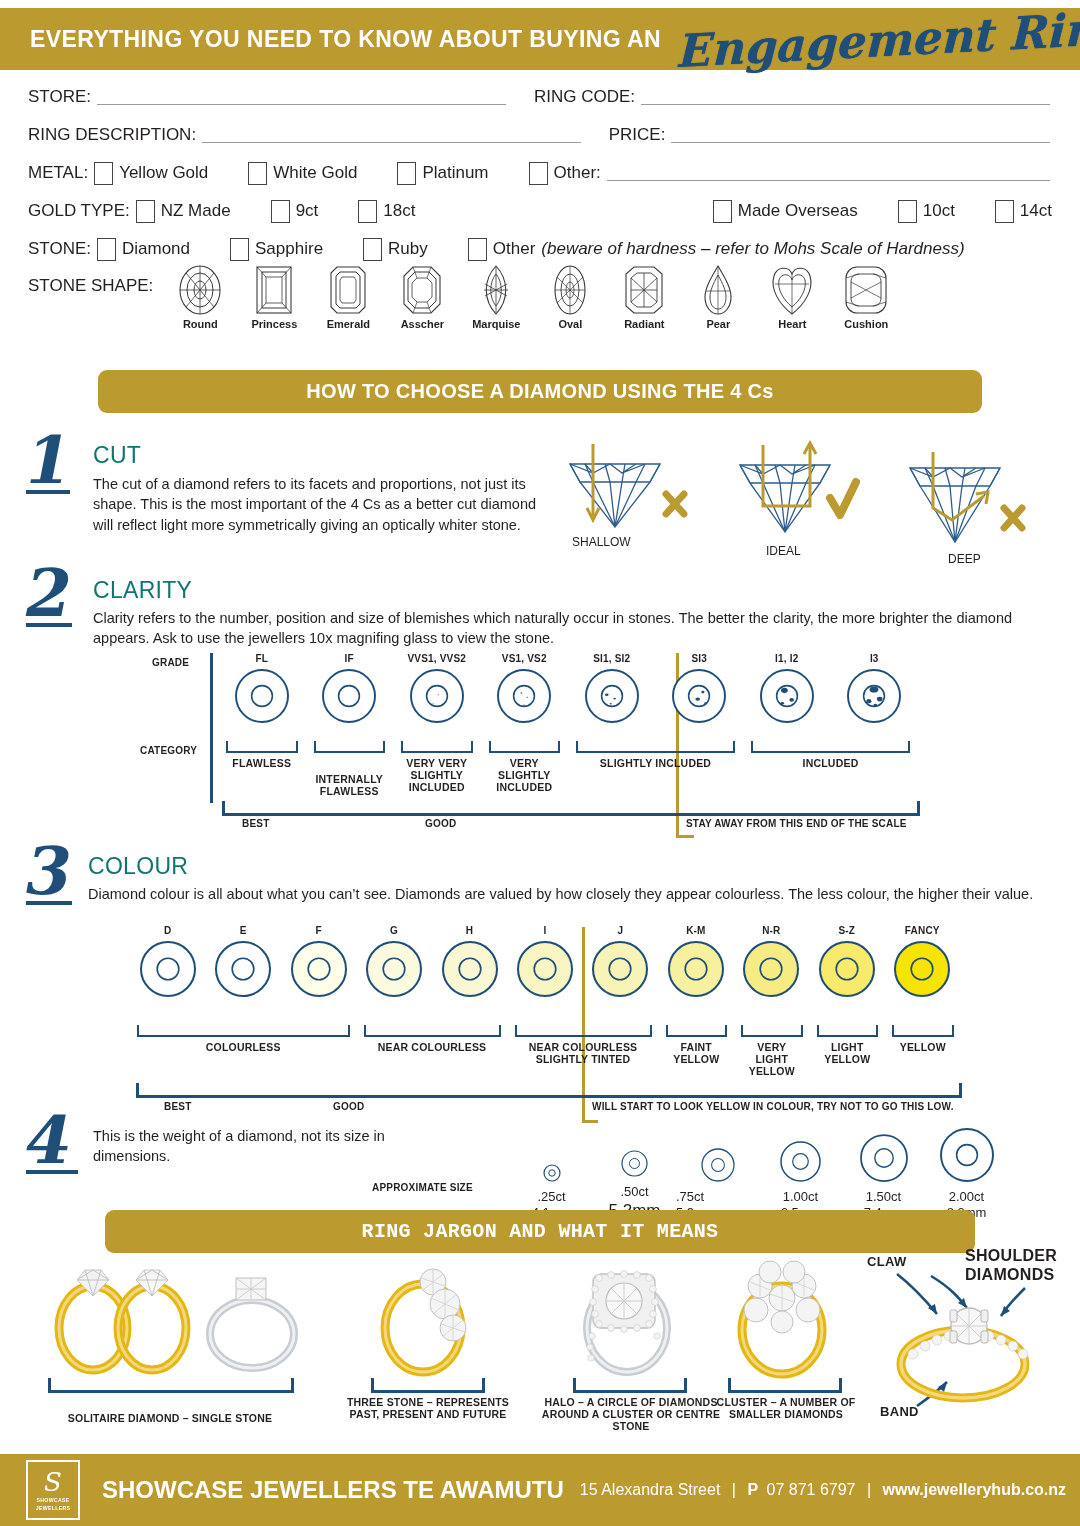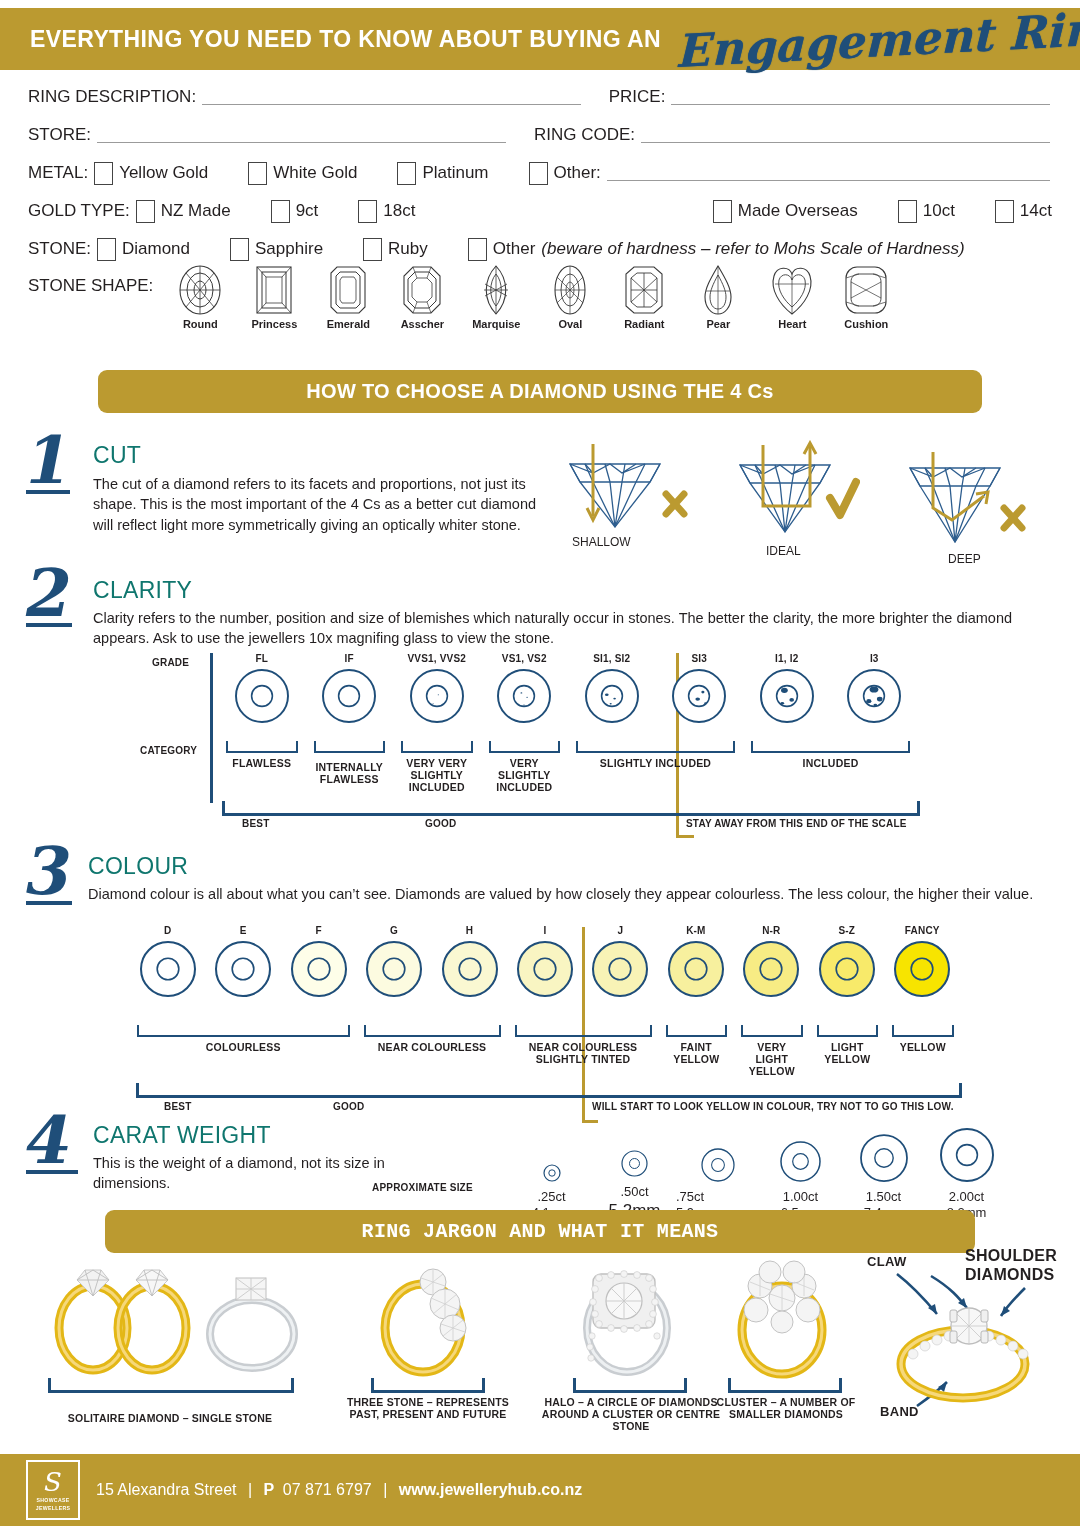--- a/index.html
+++ b/index.html
@@ -94,32 +94,32 @@
 <div class="page">
 
   <div class="header">
     <span class="header-title">EVERYTHING YOU NEED TO KNOW ABOUT BUYING AN</span>
     <span class="header-script">Engagement Ring</span>
   </div>
 
   <div class="form">
 
     <div class="frow">
+      <span class="lbl">STORE:</span>
+      <span class="rule"></span>
+      <span style="width:26px;flex:none"></span>
+      <span class="lbl">RING CODE:</span>
+      <span class="rule"></span>
+    </div>
+
+    <div class="frow">
       <span class="lbl">RING DESCRIPTION:</span>
       <span class="rule"></span>
       <span style="width:26px;flex:none"></span>
       <span class="lbl">PRICE:</span>
-      <span class="rule"></span>
-    </div>
-
-    <div class="frow">
-      <span class="lbl">STORE:</span>
-      <span class="rule"></span>
-      <span style="width:26px;flex:none"></span>
-      <span class="lbl">RING CODE:</span>
       <span class="rule"></span>
     </div>
 
     <div class="frow">
       <span class="lbl">METAL:</span>
       <span class="opt">
         <span class="cbx"></span>
         <span>Yellow Gold</span>
       </span>
       <span class="gap"></span>
@@ -483,21 +483,21 @@
             </div>
           </div>
         </div>
       <div id="clarity-cats" style="position:absolute;left:218px;top:88px;width:700px;">
           <div style="position: absolute; left: 8px; top: 0px; width: 71.5px;">
             <div class="bracket"></div>
        <div class="axis-lbl" style="margin-top:4px">FLAWLESS</div>
           </div>
           <div style="position: absolute; left: 95.5px; top: 0px; width: 71.5px;">
             <div class="bracket"></div>
-       <div class="axis-lbl" style="margin-top:8px">INTERNALLY FLAWLESS</div>
+       <div class="axis-lbl" style="margin-top:20px">INTERNALLY FLAWLESS</div>
           </div>
           <div style="position: absolute; left: 183px; top: 0px; width: 71.5px;">
             <div class="bracket"></div>
        <div class="axis-lbl" style="margin-top:4px">VERY VERY SLIGHTLY INCLUDED</div>
           </div>
           <div style="position: absolute; left: 270.5px; top: 0px; width: 71.5px;">
             <div class="bracket"></div>
        <div class="axis-lbl" style="margin-top:4px">VERY SLIGHTLY INCLUDED</div>
           </div>
           <div style="position: absolute; left: 358px; top: 0px; width: 159px;">
@@ -674,21 +674,20 @@
       <div style="position:absolute;left:136px;top:158px;width:820px;height:12px;border:3px solid #1f4e79;border-top:none;"></div>
       <div class="tiny" style="position:absolute;left:164px;top:176px;">BEST</div>
       <div class="tiny" style="position:absolute;left:333px;top:176px;">GOOD</div>
       <div class="tiny" style="position:absolute;left:592px;top:176px;">WILL START TO LOOK YELLOW IN COLOUR, TRY NOT TO GO THIS LOW.</div>
     </div>
   </div>
 
   <div class="sec" style="position:absolute;left:0;top:1112px;width:1080px;">
     <div class="num" style="left:26px;top:0;width:52px;">4</div>
     <div style="position:absolute;left:93px;top:10px;width:330px;">
-      <div class="sec-h">CARAT WEIGHT</div>
       <div class="sec-p" style="margin-top:4px;">This is the weight of a diamond, not its size in dimensions.</div>
     </div>
     <div class="tiny" style="position:absolute;left:372px;top:70px;">APPROXIMATE SIZE</div>
     <div id="carat-items" style="position:absolute;left:510px;top:2px;width:500px;display:flex;align-items:flex-end;">
         <div style="width: 83px; text-align: center;">
           <div style="height:64px;display:flex;align-items:flex-end;justify-content:center">
             <svg width="20" height="20" viewBox="0 0 20 20">
     <circle cx="10" cy="10" r="8" fill="#ffffff" stroke="#1f4e79" stroke-width="1.2"></circle>
     <circle cx="10" cy="10" r="3.2" fill="#ffffff" stroke="#1f4e79" stroke-width="1"></circle>
     <g stroke="#1f4e79" stroke-width="0.8" fill="none">M15.2 12.1 L15.7 15.7 L12.1 15.2 M12.1 15.2 L10.0 18.0 L7.9 15.2 M7.9 15.2 L4.3 15.7 L4.8 12.1 M4.8 12.1 L2.0 10.0 L4.8 7.9 M4.8 7.9 L4.3 4.3 L7.9 4.8 M7.9 4.8 L10.0 2.0 L12.1 4.8 M12.1 4.8 L15.7 4.3 L15.2 7.9 M15.2 7.9 L18.0 10.0 L15.2 12.1 M18.0 10.0 L4.3 15.7 M15.7 15.7 L2.0 10.0 M10.0 18.0 L4.3 4.3 M4.3 15.7 L10.0 2.0 M2.0 10.0 L15.7 4.3 M4.3 4.3 L18.0 10.0 M10.0 2.0 L15.7 15.7 M15.7 4.3 L10.0 18.0 </g>
@@ -910,20 +909,21 @@
       </svg>
     </div>
   </div>
 
   <div class="footer">
     <div class="logo-box">
       <span class="logo-s">S</span>
       <span class="logo-t">SHOWCASE</span>
       <span class="logo-t">JEWELLERS</span>
     </div>
+    <span class="f-name">SHOWCASE JEWELLERS TE AWAMUTU</span>
     <span class="f-det">
       <span>15 Alexandra Street</span>
       <span class="f-sep">|</span>
       <b>P</b>
       <span style="margin-left:4px">07 871 6797</span>
       <span class="f-sep">|</span>
       <span class="f-url">www.jewelleryhub.co.nz</span>
     </span>
   </div>
 

